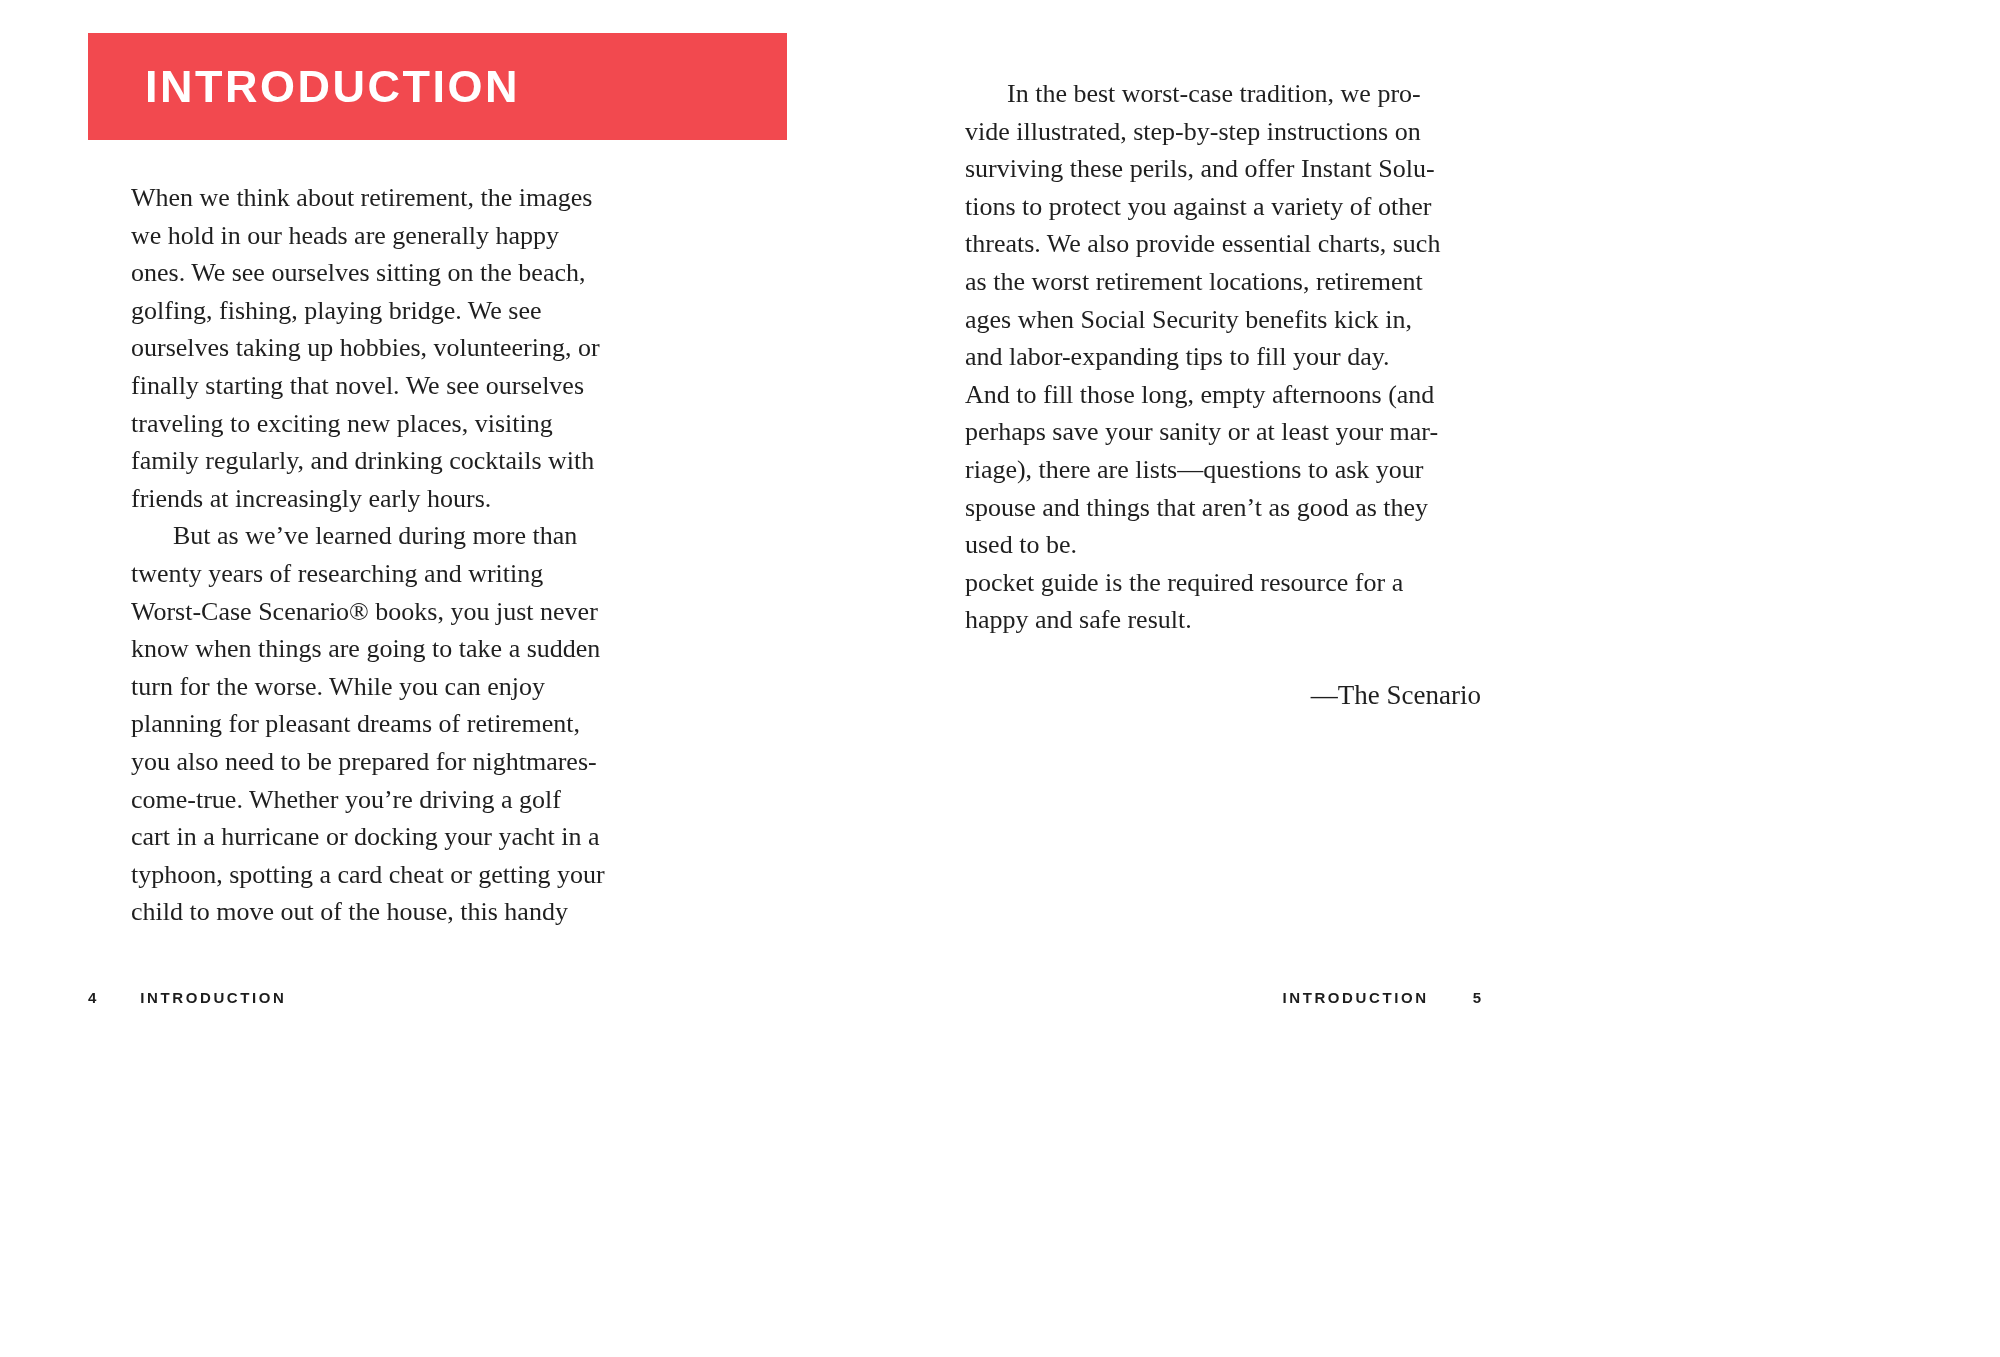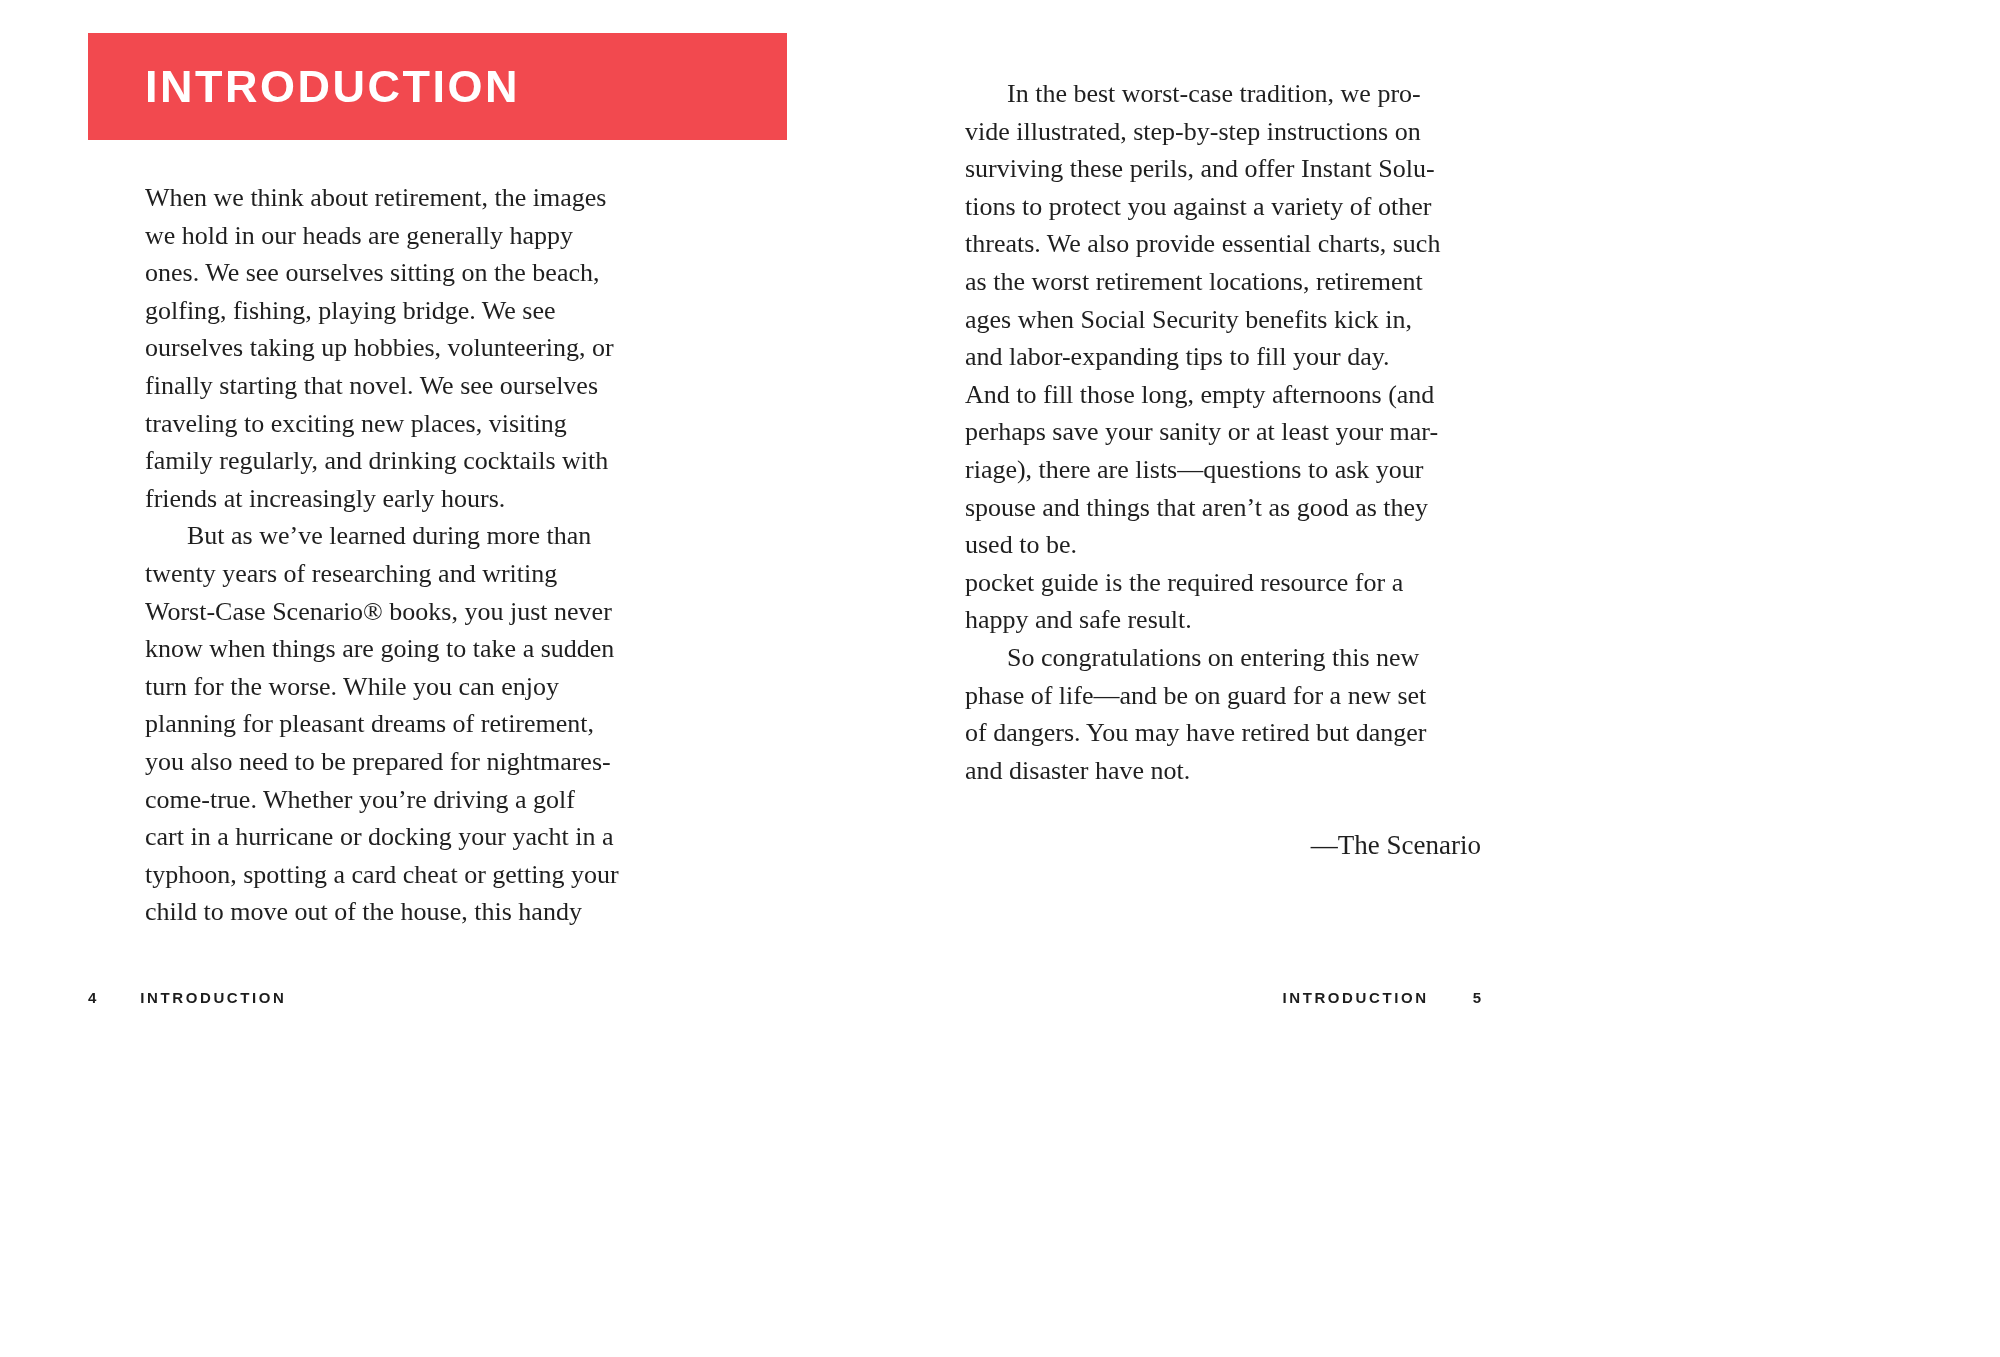--- a/index.html
+++ b/index.html
@@ -34,21 +34,21 @@
     color: #ffffff;
   }
 
   .body-col {
     position: absolute;
     width: 640px;
     font-size: 26px;
     line-height: 37.6px;
     color: #1f1f1f;
   }
-  .col-left  { left: 145px; top: 179px; }
+  .col-left  { left: 131px; top: 179px; }
   .col-right { left: 965px; top: 75px;  }
 
   .para {
     white-space: pre-line;
     margin: 0;
   }
   .para.indent { text-indent: 42px; }
 
   .signature {
     margin-top: 37.6px;
@@ -126,24 +126,20 @@
 as the worst retirement locations, retirement
 ages when Social Security benefits kick in,
 and labor-expanding tips to fill your day.
 And to fill those long, empty afternoons (and
 perhaps save your sanity or at least your mar-
 riage), there are lists—questions to ask your
 spouse and things that aren’t as good as they
 used to be.</p>
       <p class="para">pocket guide is the required resource for a
 happy and safe result.</p>
-      <p class="para indent">So congratulations on entering this new
-phase of life—and be on guard for a new set
-of dangers. You may have retired but danger
-and disaster have not.</p>
       <div class="signature">—The Scenario</div>
     </div>
 
     <div class="footer footer-right">
       <span class="running-head">INTRODUCTION</span>
       <span class="page-num">5</span>
     </div>
   </div>
 
 </div>

